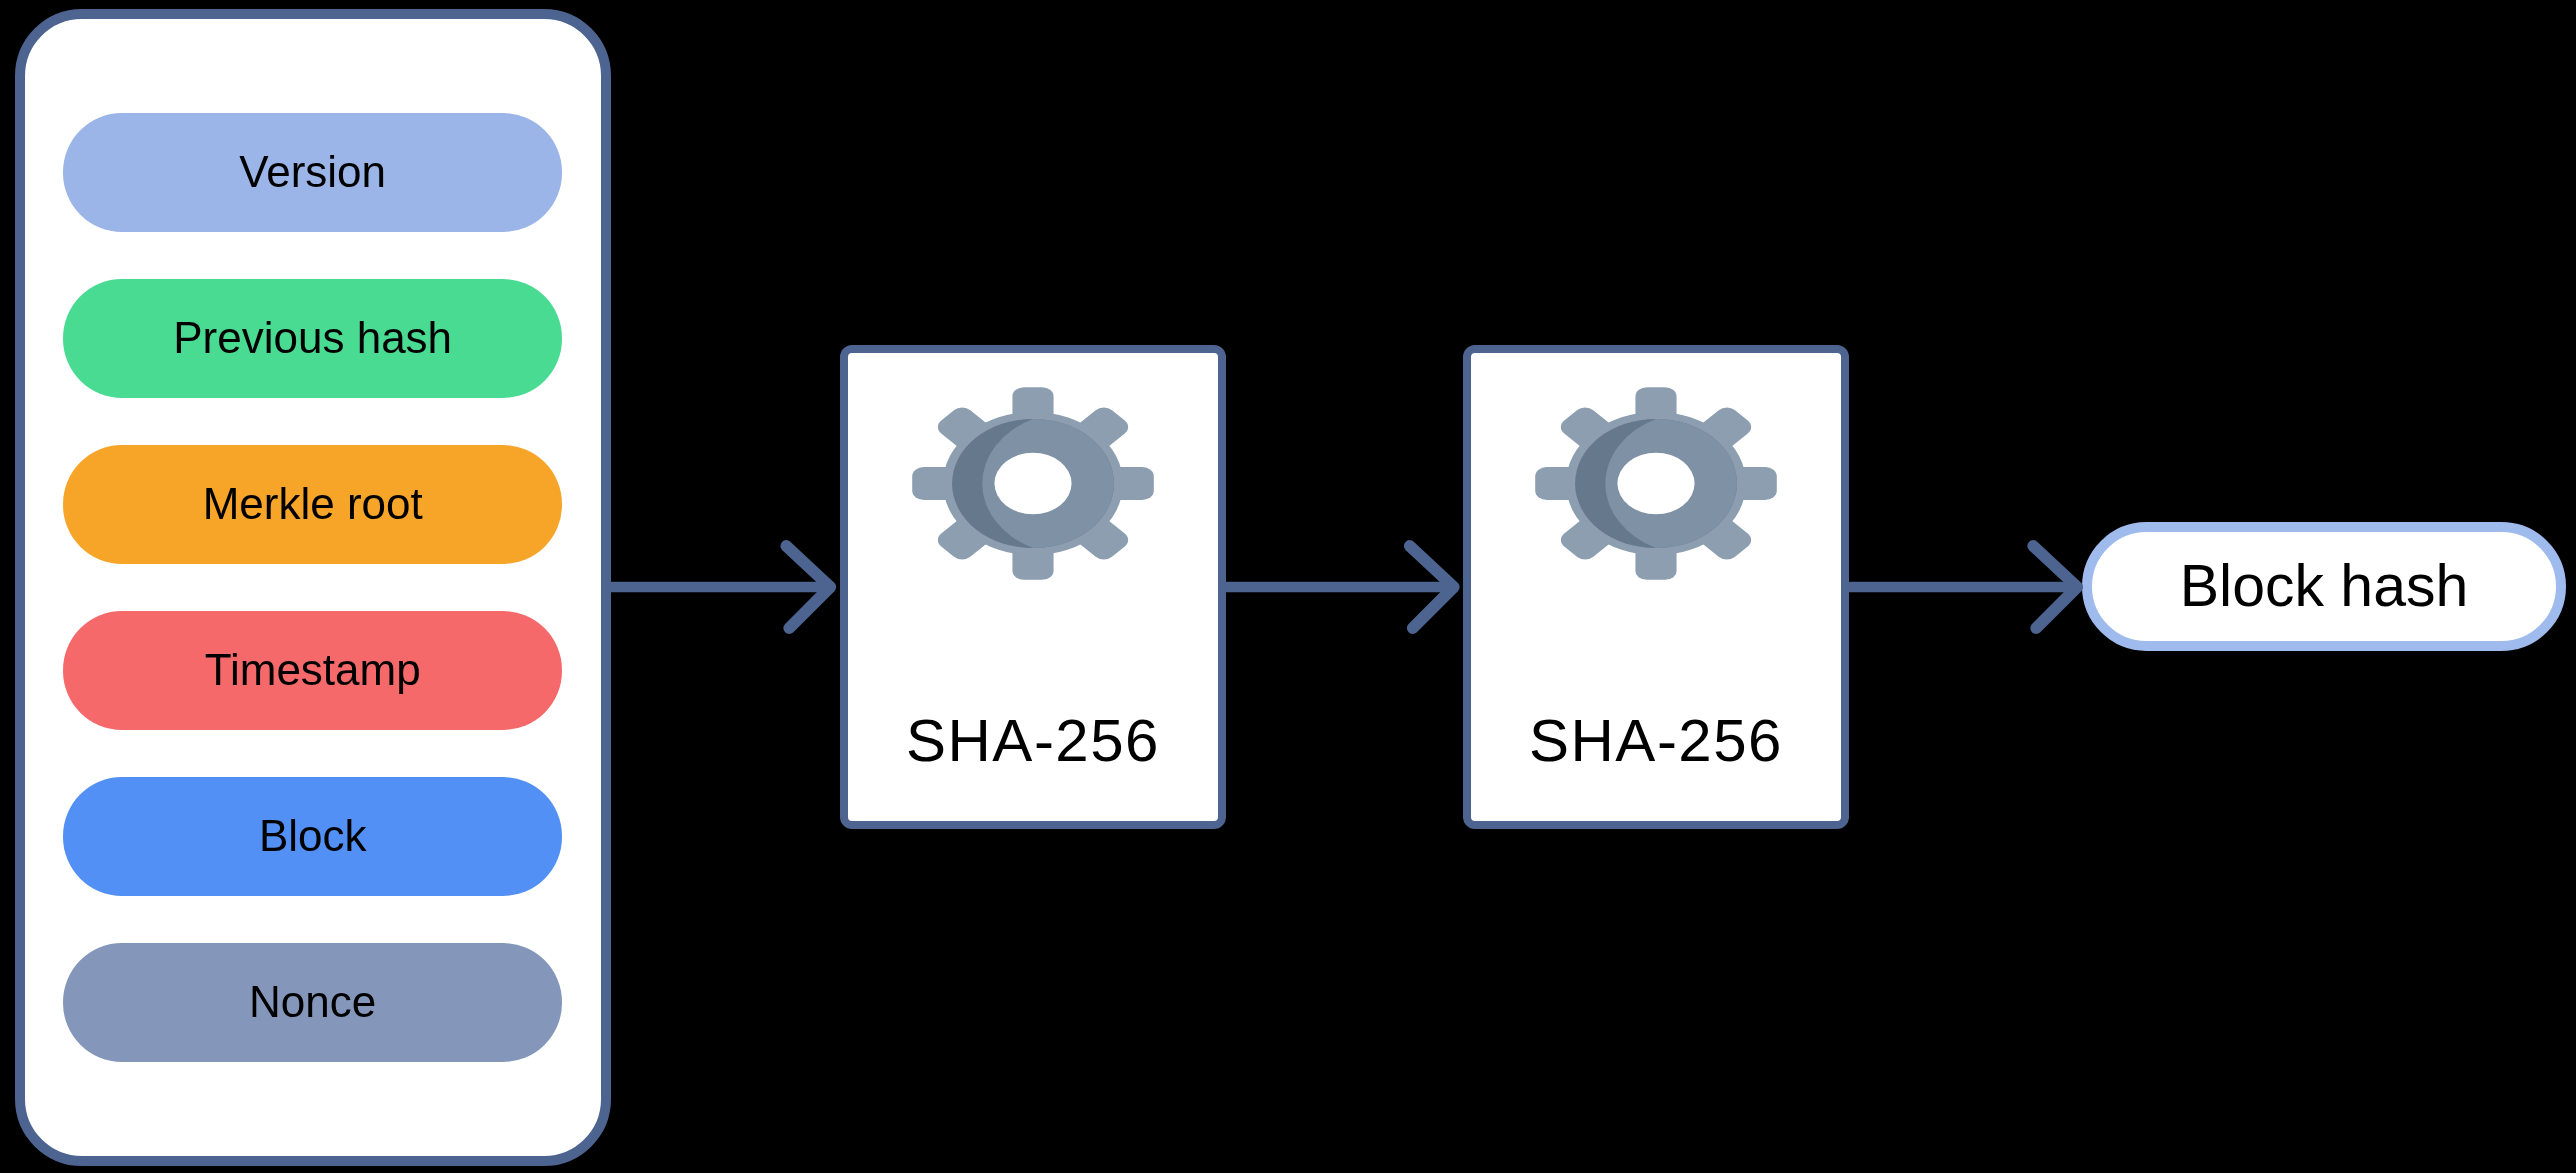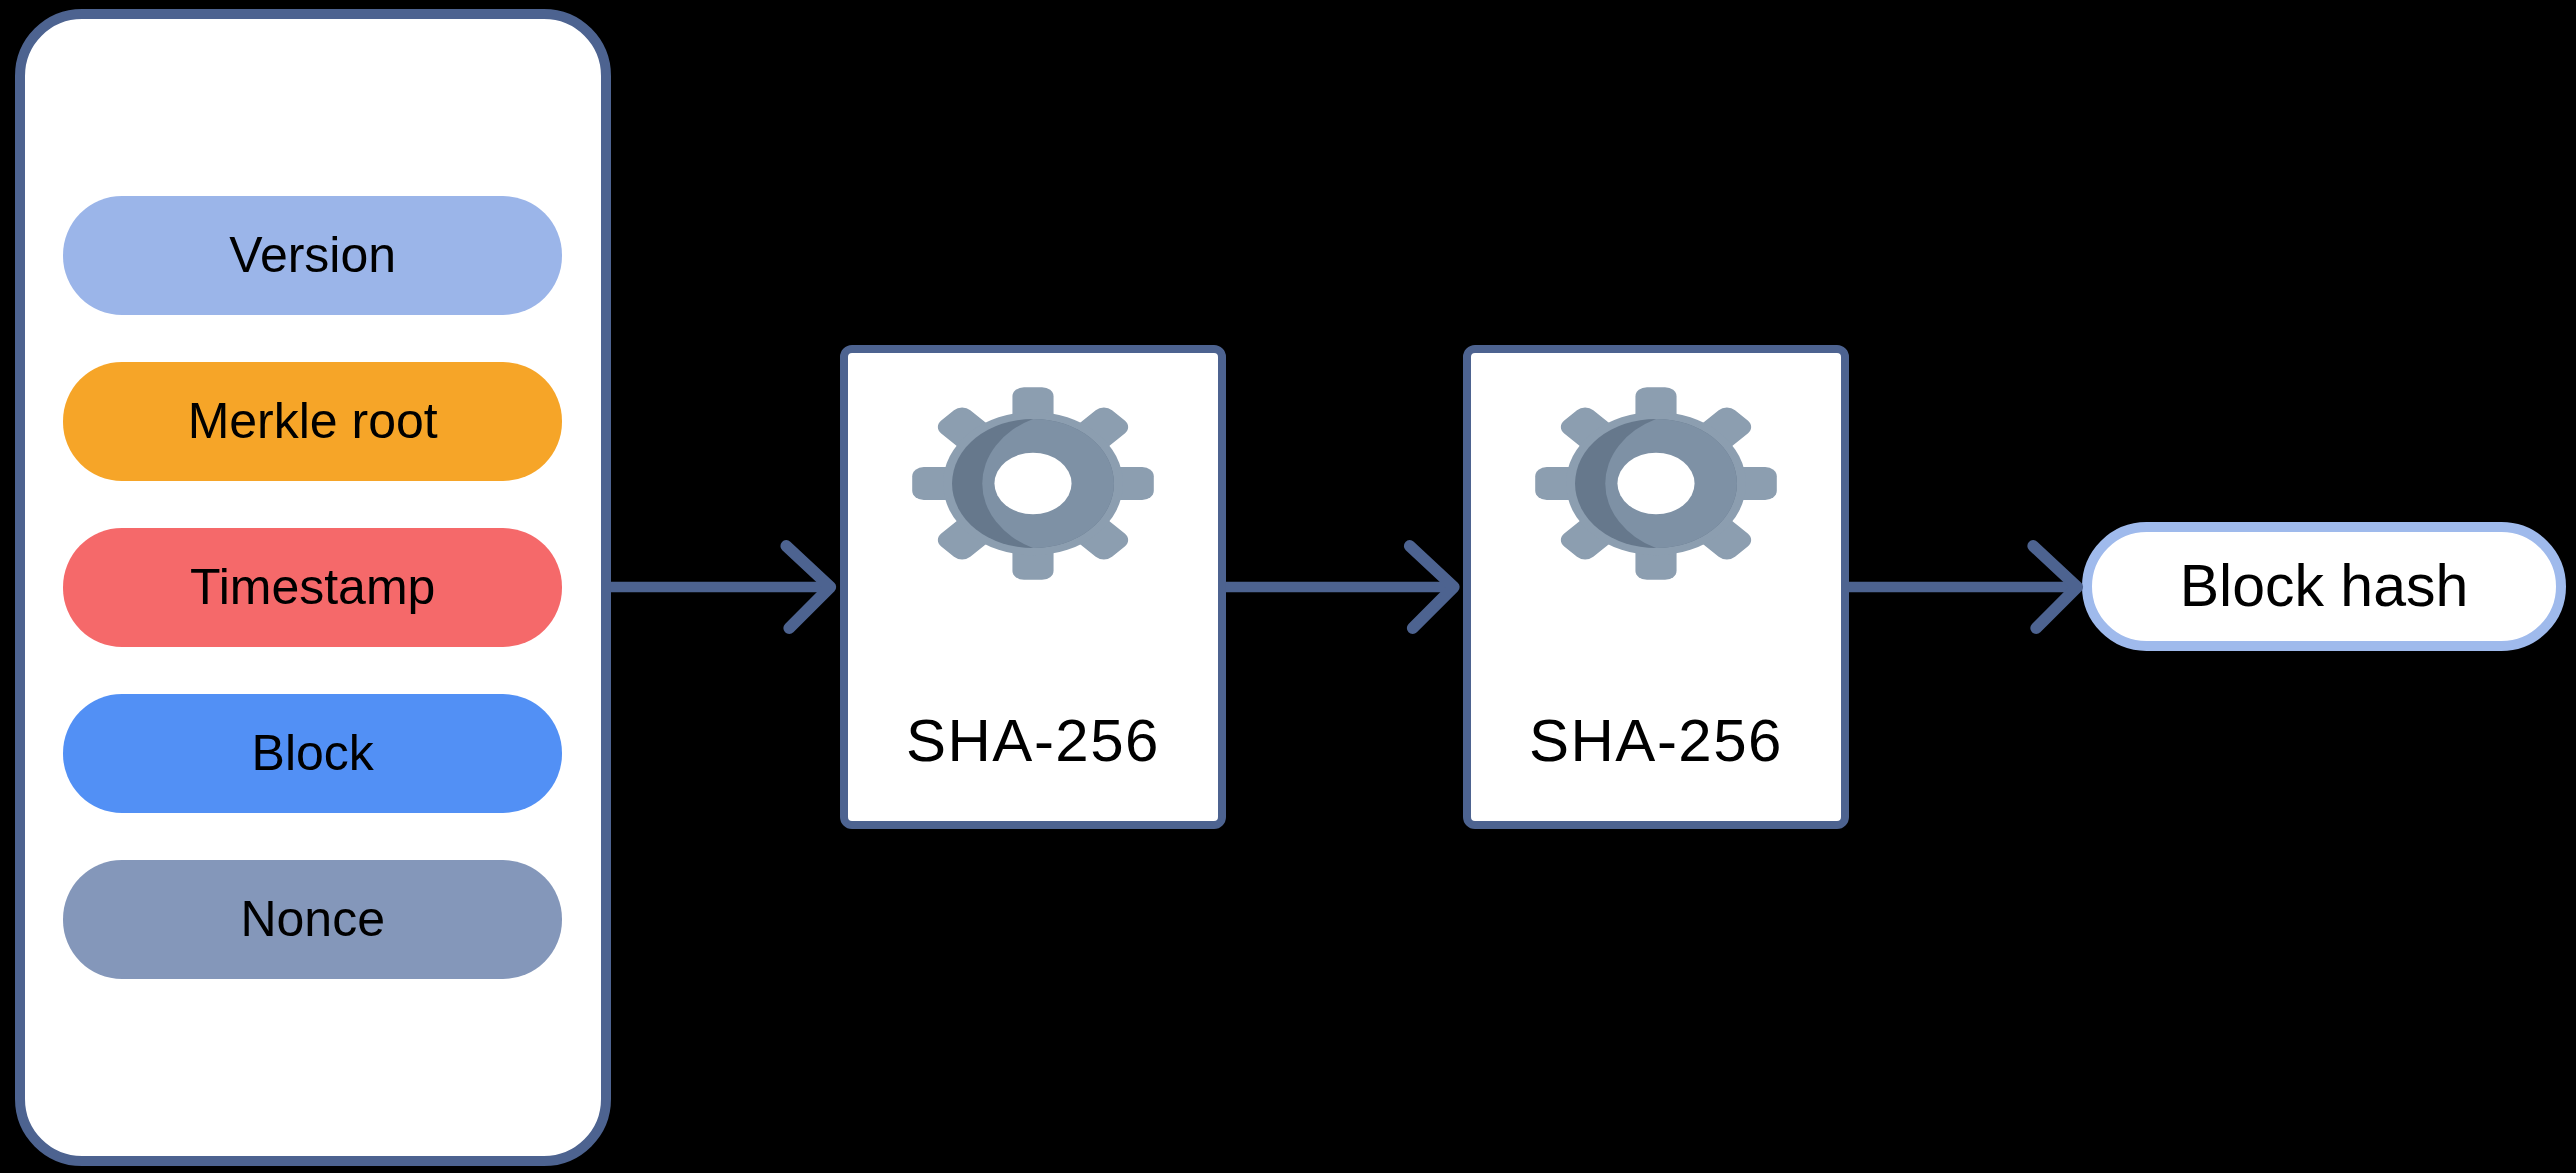--- a/index.html
+++ b/index.html
@@ -9,21 +9,21 @@
   }
   .header-box{
     position:absolute;left:14.7px;top:8.8px;width:596px;height:1157px;
     background:#ffffff;border:10.3px solid #4D6390;border-radius:67px;
     box-sizing:border-box;display:flex;flex-direction:column;
     align-items:center;justify-content:center;gap:47px;
   }
   .pill{
     width:499px;height:119px;border-radius:59px;
     display:flex;align-items:center;justify-content:center;
-    font-size:50px;line-height:1;
+    font-size:44px;line-height:1;
   }
   .sha-box{
     position:absolute;top:345px;width:386px;height:484px;
     background:#ffffff;border:8.8px solid #4D6390;border-radius:12px;
     box-sizing:border-box;
   }
   .sha-box.first{left:840px;}
   .sha-box.second{left:1463px;}
   .gear{
     position:absolute;left:50%;top:28px;transform:translateX(-50%);
@@ -43,20 +43,23 @@
   .arrows{position:absolute;left:0;top:0;width:2576px;height:1174px;pointer-events:none;}
 </style>
 </head>
 <body>
 
 <div class="stage">
 
   <div class="header-box">
     <div class="pill" style="background-color: rgb(155, 181, 233);">
       <span>Version</span>
+    </div>
+    <div class="pill" style="background-color: rgb(74, 219, 146);">
+      <span>Previous hash</span>
     </div>
     <div class="pill" style="background-color: rgb(246, 165, 40); text-align: right;">
       <span>Merkle root</span>
     </div>
     <div class="pill" style="background-color: rgb(245, 105, 106);">
       <span>Timestamp</span>
     </div>
     <div class="pill" style="background-color: rgb(82, 144, 245);">
       <span>Block</span>
     </div>

